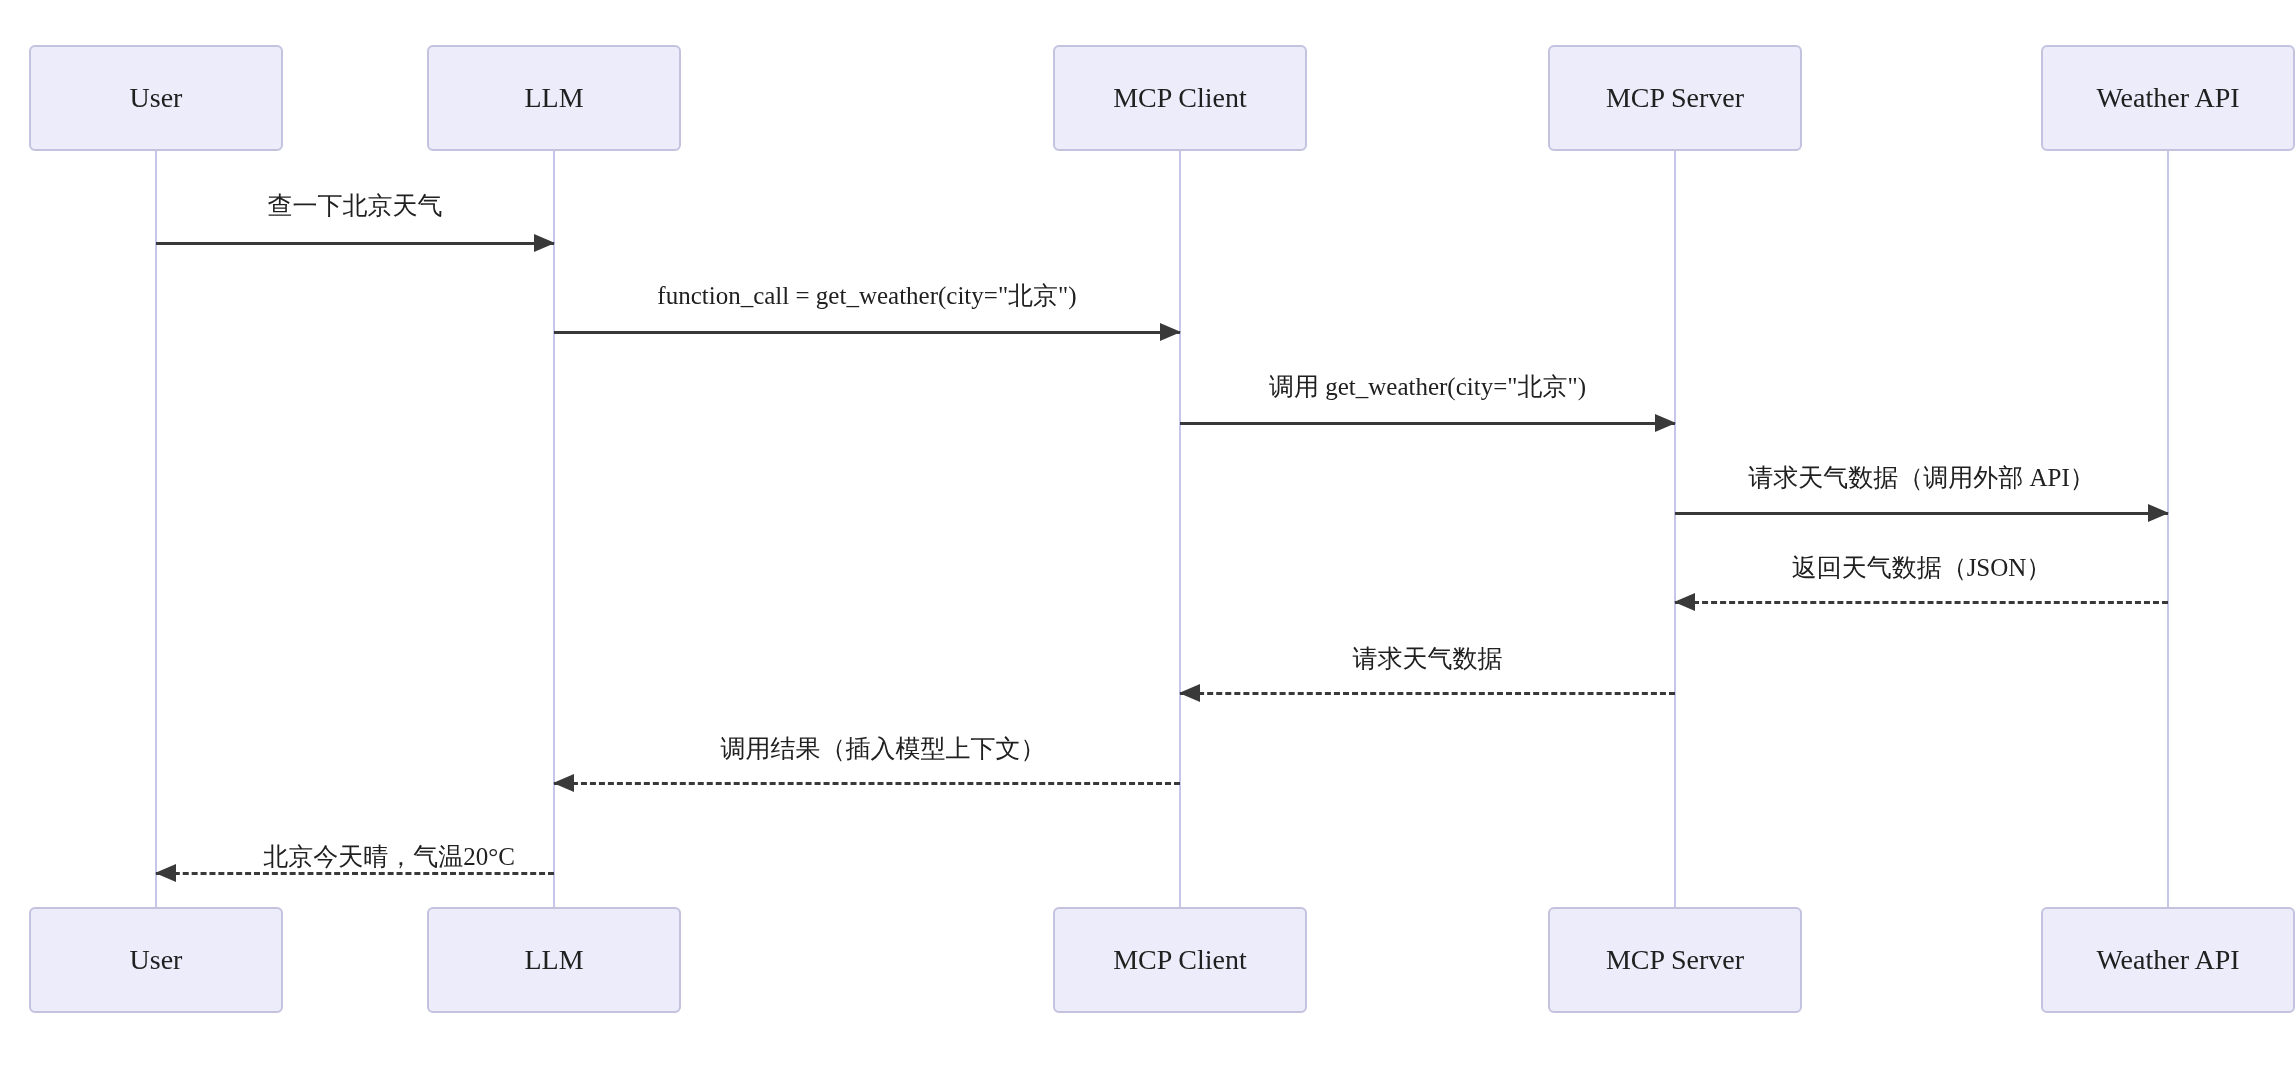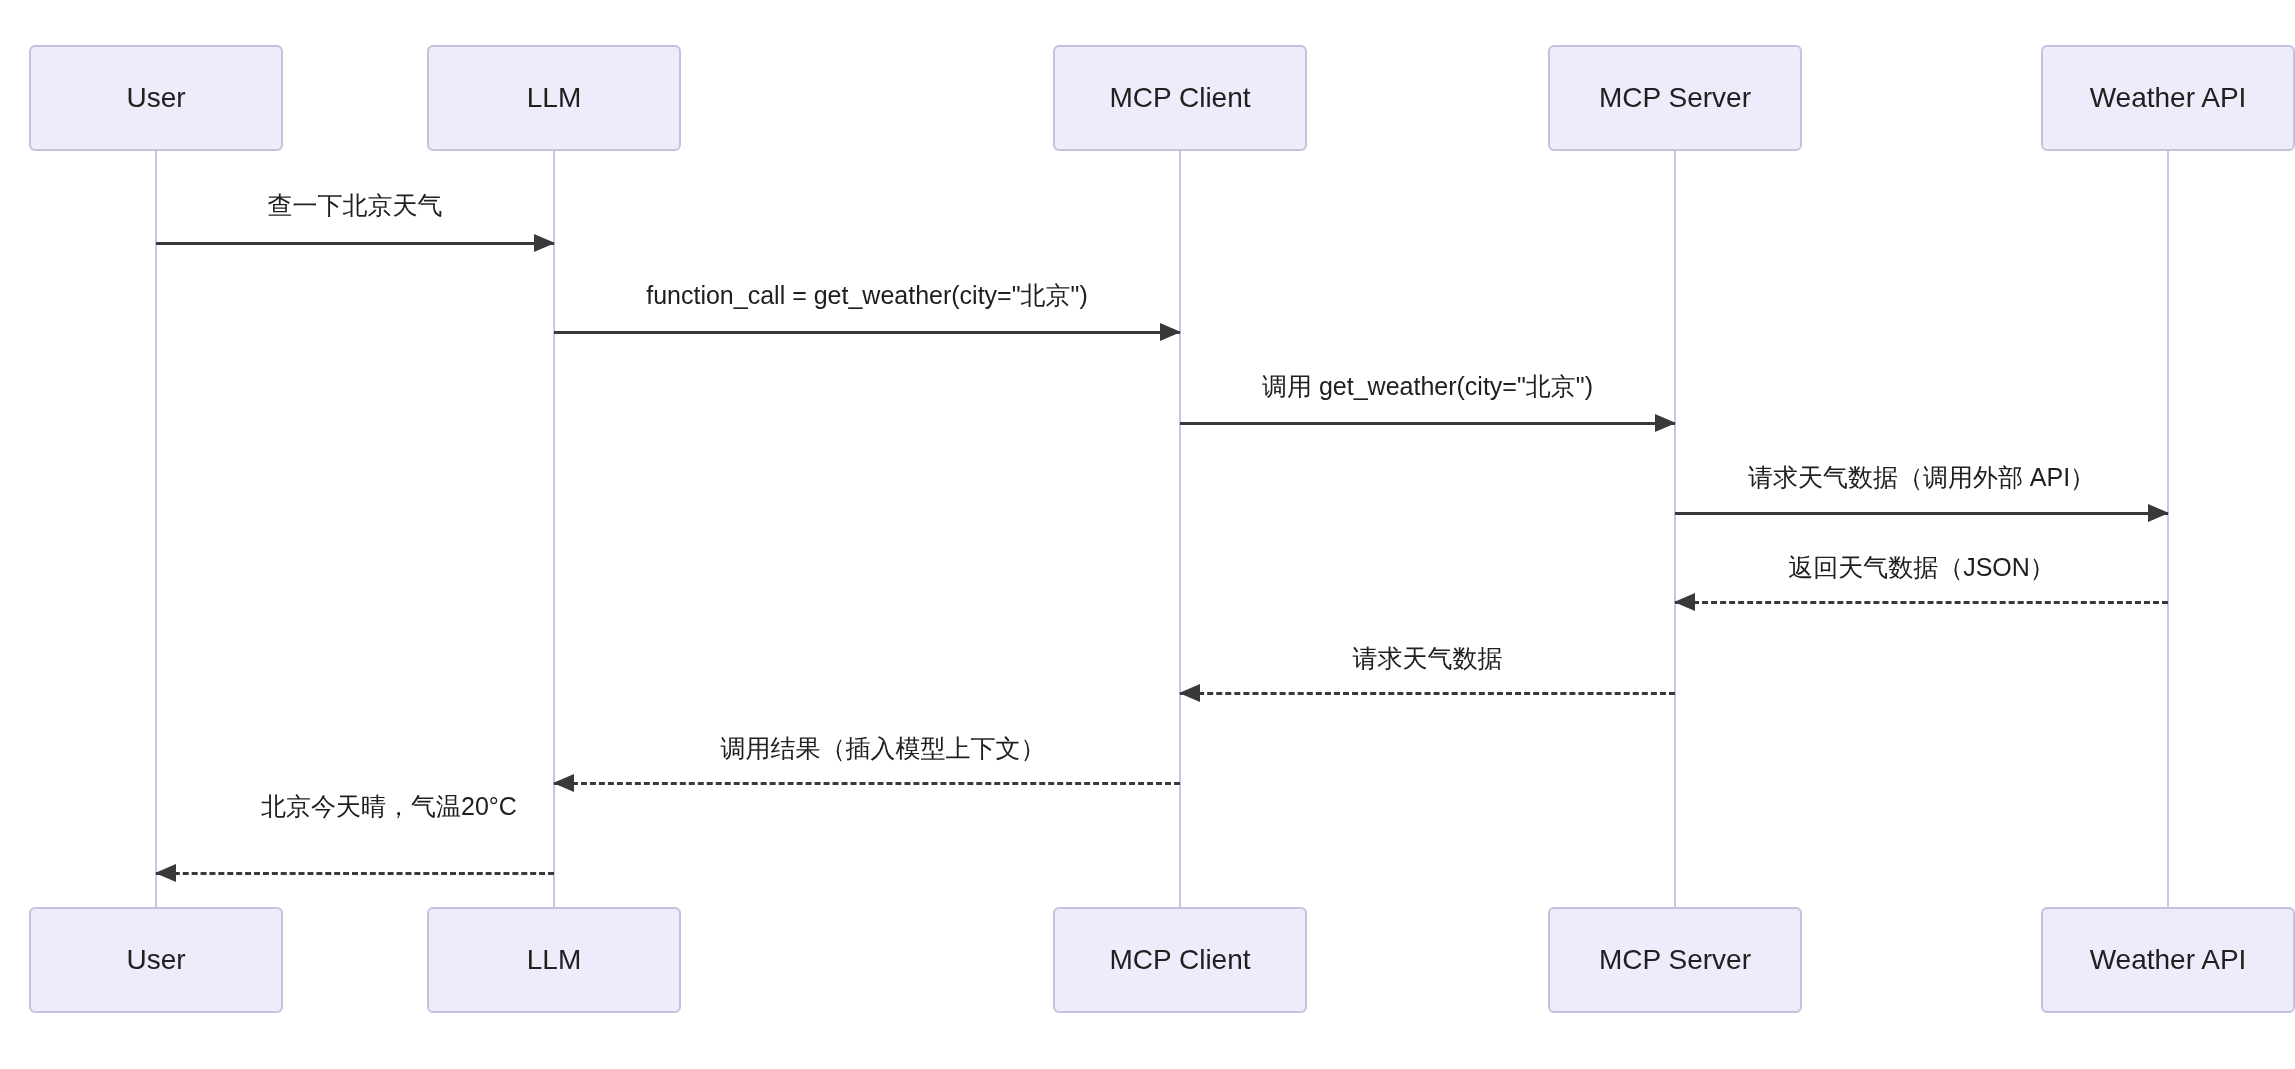--- a/index.html
+++ b/index.html
@@ -9,21 +9,21 @@
     --arrow:#393939;
     --text:#202020;
     --watermark:#9f9fa3;
     --background:#ffffff;
   }
   html,body{margin:0;padding:0;background:var(--background);}
   .canvas{
     position:relative;
     width:2295px;height:1069px;
     background:var(--background);
-    font-family:Liberation Sans, sans-serif;
+    font-family:Liberation Serif, serif;
     color:var(--text);
     overflow:hidden;
   }
   .lifeline{
     position:absolute;top:150px;height:758px;width:2px;
     background:var(--lifeline);
   }
   .actor{
     position:absolute;width:254px;height:106px;
     background:var(--actor_fill);
@@ -138,20 +138,20 @@
     <div class="line"></div>
     <div class="head left"></div>
   </div>
 
   <div class="msg-label" style="left:554px;width:626px;top:729px;padding-left:16px;">调用结果（插入模型上下文）</div>
   <div class="arrow dashed" style="left:554px;width:626px;top:782px;">
     <div class="line"></div>
     <div class="head left"></div>
   </div>
 
-  <div class="msg-label" style="left:156px;width:466px;top:787px;">北京今天晴，气温20°C</div>
+  <div class="msg-label" style="left:156px;width:466px;top:837px;">北京今天晴，气温20°C</div>
   <div class="arrow dashed" style="left:156px;width:398px;top:872px;">
     <div class="line"></div>
     <div class="head left"></div>
   </div>
 
 
 </div>
 
 </body></html>

